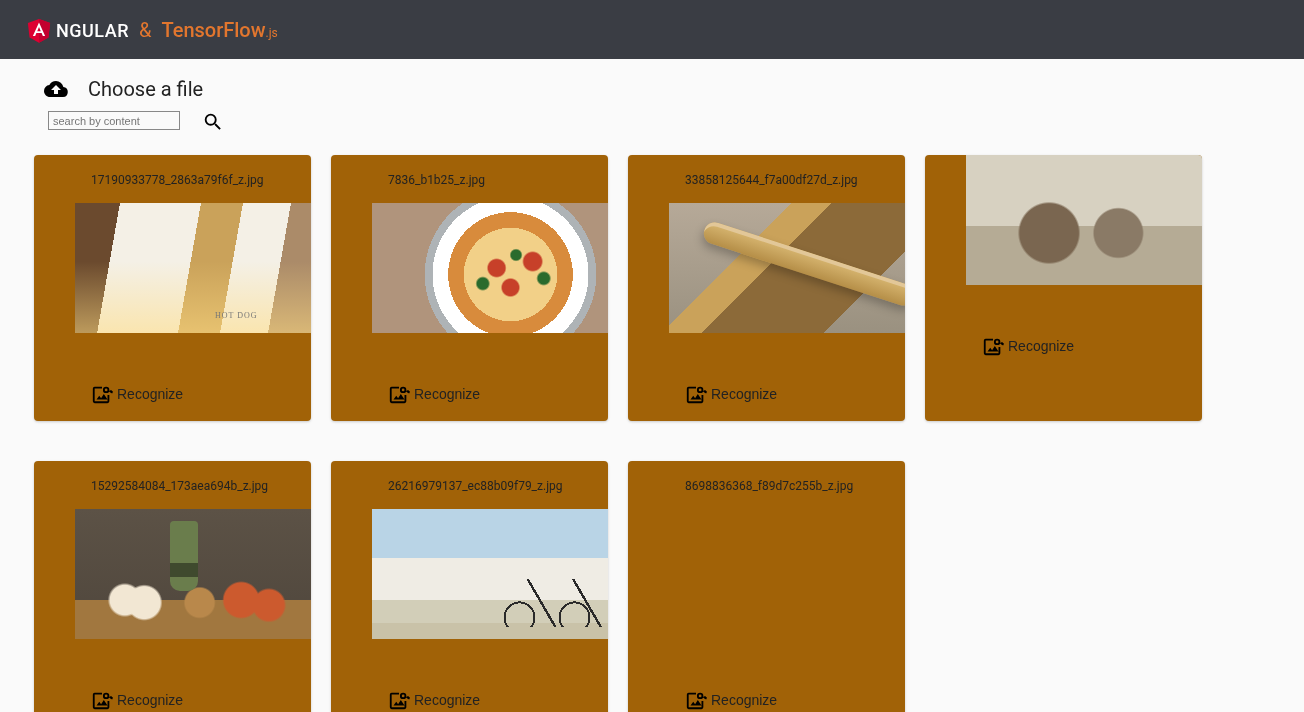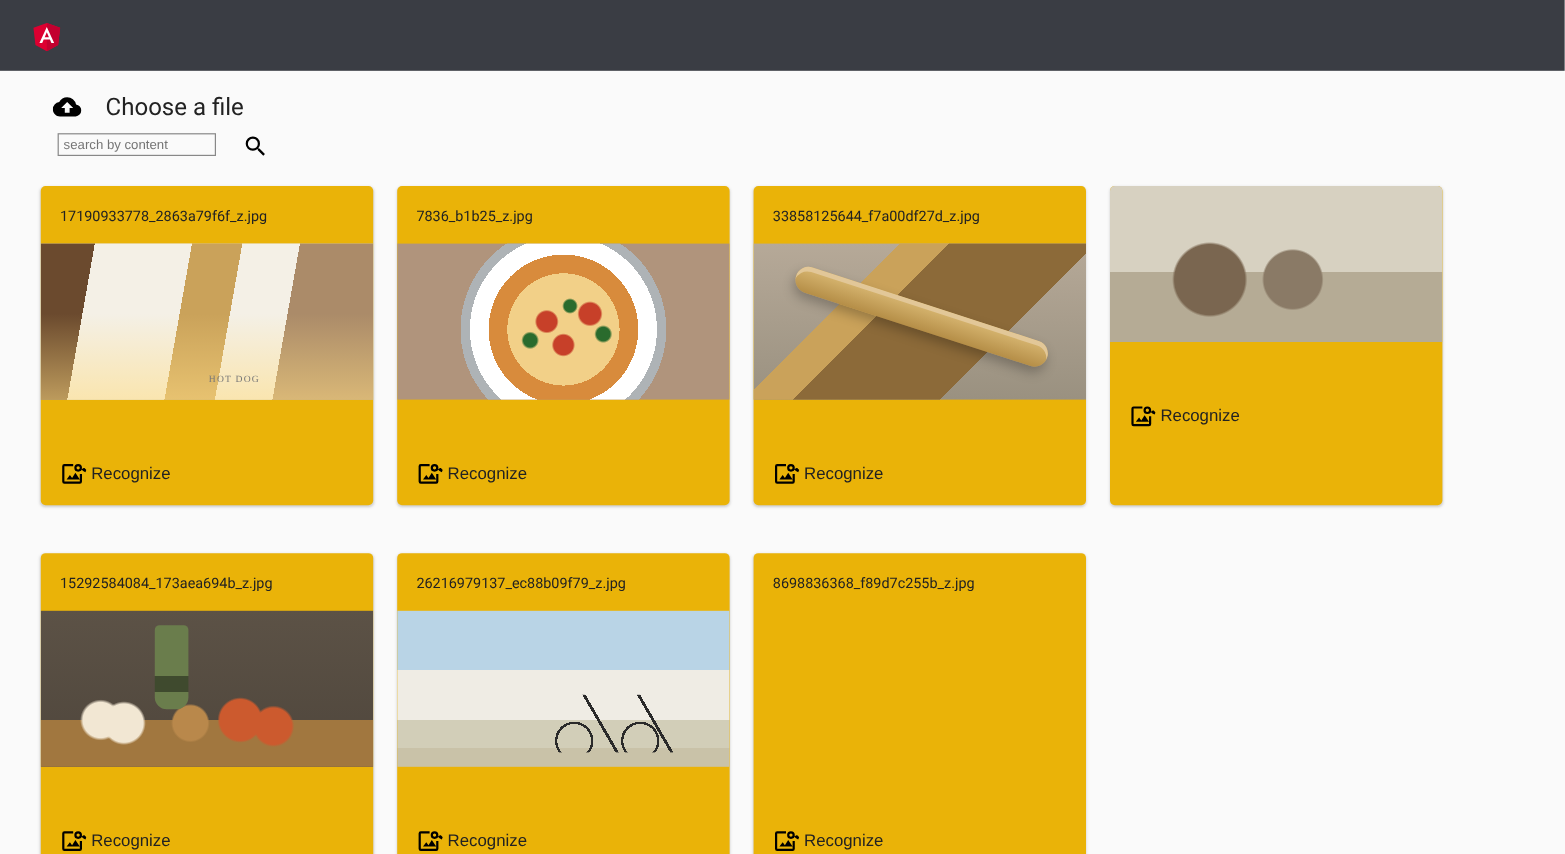--- a/index.html
+++ b/index.html
@@ -20,24 +20,25 @@
 
   .search-row { display: flex; gap: 22px; margin-left: 6px; margin-bottom: 20px;}
   .search-row input {
     width: 132px; height: 19px; font-size: 11px; padding: 2px 4px;
     border: 1px solid #888; background: #fafafa;
   }
 
   .grid { display: flex; flex-wrap: wrap; gap: 20px; margin-left: -8px;}
 
   .card {
-    width: 277px; background: #eab308; border-radius: 4px;
+    width: 277px; background: #a16207; border-radius: 4px;
     box-shadow: 0 1px 3px rgba(0,0,0,0.12), 0 1px 2px rgba(0,0,0,0.08);
     display: flex; flex-direction: column; overflow: hidden;
     margin-bottom: 20px;
+    padding-left: 41px;
   }
   .card-title {
     font-size: 12px; padding: 18px 16px 16px 16px; font-weight: 400; color: #222;
     white-space: nowrap; overflow: hidden; text-overflow: ellipsis;
   }
   .card-img { width: 277px; height: 130px; display: block; }
   .card-body-space { height: 42px; }
   .card-actions {
     padding: 8px 16px 16px 16px; display: flex; align-items: center; gap: 4px;
   }
@@ -111,20 +112,27 @@
 
 <div class="header">
   <div class="logo-wrap">
     <span class="angular-shield">
       <svg viewBox="0 0 250 250" width="26" height="26">
         <polygon fill="#DD0031" points="125,20 232,58 216,198 125,248 34,198 18,58"></polygon>
         <polygon fill="#C3002F" points="125,20 125,248 216,198 232,58"></polygon>
         <path fill="#FFF" d="M125 52 L66 182h22l12-28h50l12 28h22L125 52zm17 84h-34l17-41 17 41z"></path>
       </svg>
     </span>
+    <span class="logo-text">
+      <span class="ngular">NGULAR</span>
+      <span class="amp">&amp;</span>
+      <span class="tf-text">
+        <span>TensorFlow</span><span class="tf-js">.js</span>
+      </span>
+    </span>
   </div>
 </div>
 
 <div class="content">
 
   <div class="upload-row">
     <span class="icon24">
       <svg viewBox="0 0 24 24" width="24" height="24" fill="#000">
           <path d="M19.35 10.04A7.49 7.49 0 0 0 12 4a7.5 7.5 0 0 0-6.65 4.04A5.994 5.994 0 0 0 0 14c0 3.31 2.69 6 6 6h13a5 5 0 0 0 .35-9.96zM14 13v4h-4v-4H7l5-5 5 5h-3z"></path>
         </svg>

